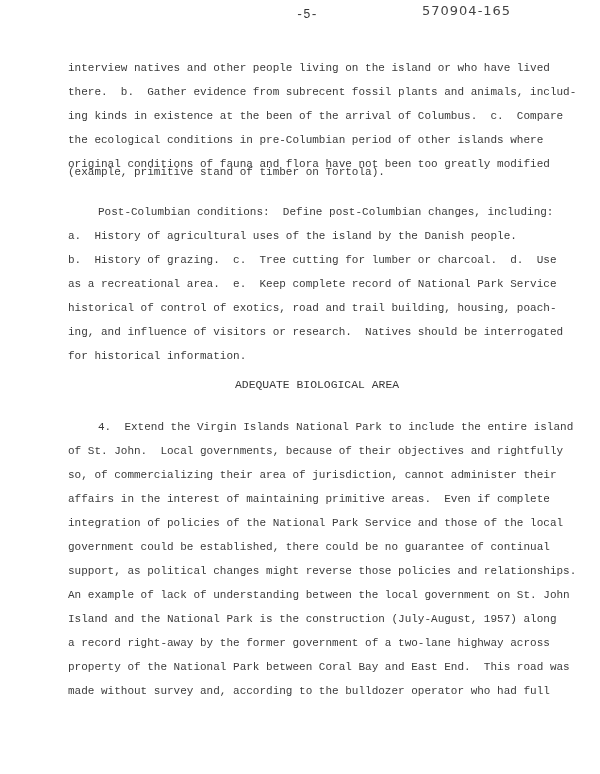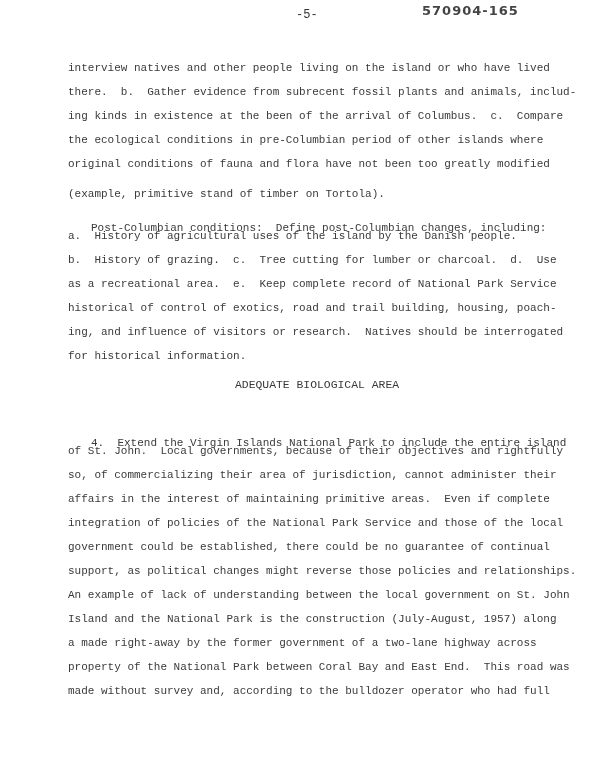--- a/index.html
+++ b/index.html
@@ -23,31 +23,30 @@
       color: #333;
     }
     .doc-id {
       position: absolute;
       left: 422px;
       top: 3px;
       font-family: "DejaVu Sans", sans-serif;
       font-size: 13px;
       letter-spacing: 1px;
       color: #444;
-      font-weight: bold;
     }
     .line {
       position: absolute;
       left: 68px;
       font-size: 11px;
       white-space: pre;
       letter-spacing: 0px;
       color: #3a3a3a;
     }
-    .indent { left: 91px; margin-top: 16px; }
+    .indent { left: 98px; }
     .heading {
       position: absolute;
       left: 235px;
       top: 379px;
       font-size: 11.4px;
       text-decoration-thickness: 1px;
       text-underline-offset: 3px;
       white-space: pre;
       color: #3a3a3a;
     }
@@ -57,21 +56,21 @@
 
 <div class="page-number">-5-</div>
 <div class="doc-id">570904-165</div>
 
 <div>
   <div class="line" style="top:62px">interview natives and other people living on the island or who have lived</div>
   <div class="line" style="top:86px">there.  b.  Gather evidence from subrecent fossil plants and animals, includ-</div>
   <div class="line" style="top:110px">ing kinds in existence at the been of the arrival of Columbus.  c.  Compare</div>
   <div class="line" style="top:134px">the ecological conditions in pre-Columbian period of other islands where</div>
   <div class="line" style="top:158px">original conditions of fauna and flora have not been too greatly modified</div>
-  <div class="line" style="top:188px">(example, primitive stand of timber on Tortola).</div>
+  <div class="line" style="top:166px">(example, primitive stand of timber on Tortola).</div>
 </div>
 
 <div>
   <div class="line indent" style="top:206px">Post-Columbian conditions:  Define post-Columbian changes, including:</div>
   <div class="line" style="top:230px">a.  History of agricultural uses of the island by the Danish people.</div>
   <div class="line" style="top:254px">b.  History of grazing.  c.  Tree cutting for lumber or charcoal.  d.  Use</div>
   <div class="line" style="top:278px">as a recreational area.  e.  Keep complete record of National Park Service</div>
   <div class="line" style="top:302px">historical of control of exotics, road and trail building, housing, poach-</div>
   <div class="line" style="top:326px">ing, and influence of visitors or research.  Natives should be interrogated</div>
   <div class="line" style="top:350px">for historical information.</div>
@@ -82,16 +81,16 @@
 <div>
   <div class="line indent" style="top:421px">4.  Extend the Virgin Islands National Park to include the entire island</div>
   <div class="line" style="top:445px">of St. John.  Local governments, because of their objectives and rightfully</div>
   <div class="line" style="top:469px">so, of commercializing their area of jurisdiction, cannot administer their</div>
   <div class="line" style="top:493px">affairs in the interest of maintaining primitive areas.  Even if complete</div>
   <div class="line" style="top:517px">integration of policies of the National Park Service and those of the local</div>
   <div class="line" style="top:541px">government could be established, there could be no guarantee of continual</div>
   <div class="line" style="top:565px">support, as political changes might reverse those policies and relationships.</div>
   <div class="line" style="top:589px">An example of lack of understanding between the local government on St. John</div>
   <div class="line" style="top:613px">Island and the National Park is the construction (July-August, 1957) along</div>
-  <div class="line" style="top:637px">a made right-away by the former government of a two-lane highway across</div>
+  <div class="line" style="top:637px">a record right-away by the former government of a two-lane highway across</div>
   <div class="line" style="top:661px">property of the National Park between Coral Bay and East End.  This road was</div>
   <div class="line" style="top:685px">made without survey and, according to the bulldozer operator who had full</div>
 </div>
 
 </body></html>

